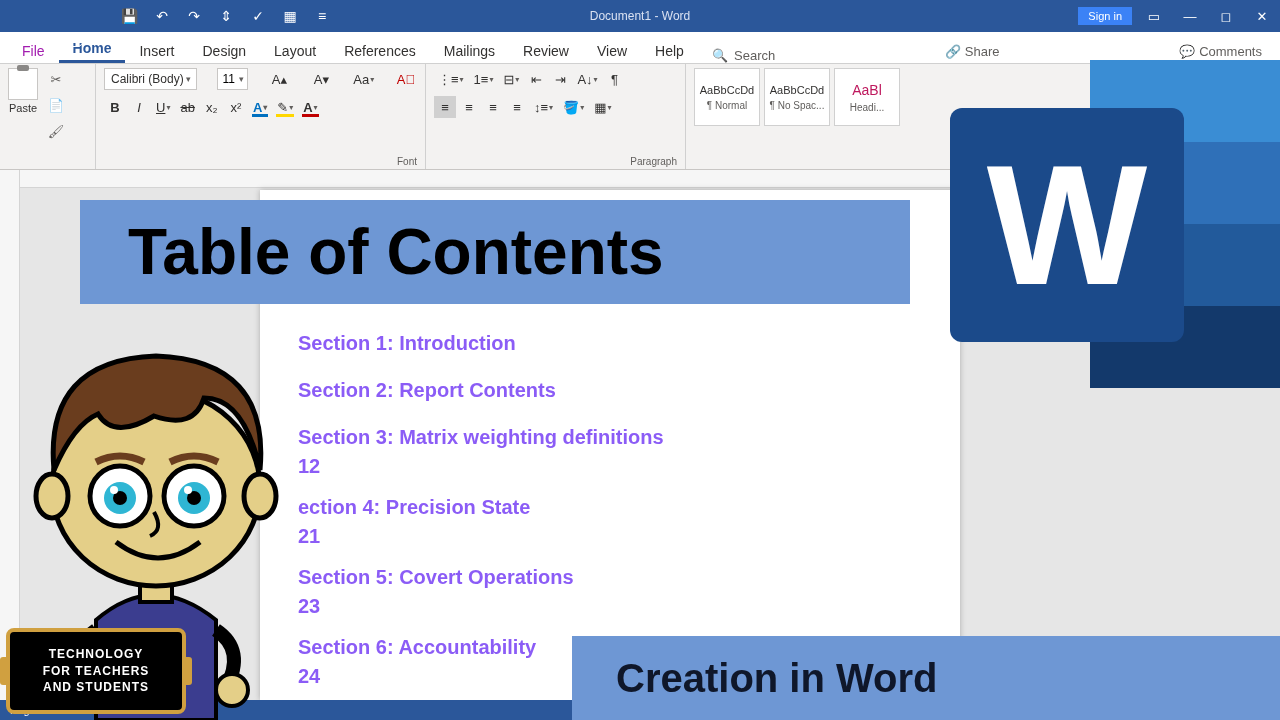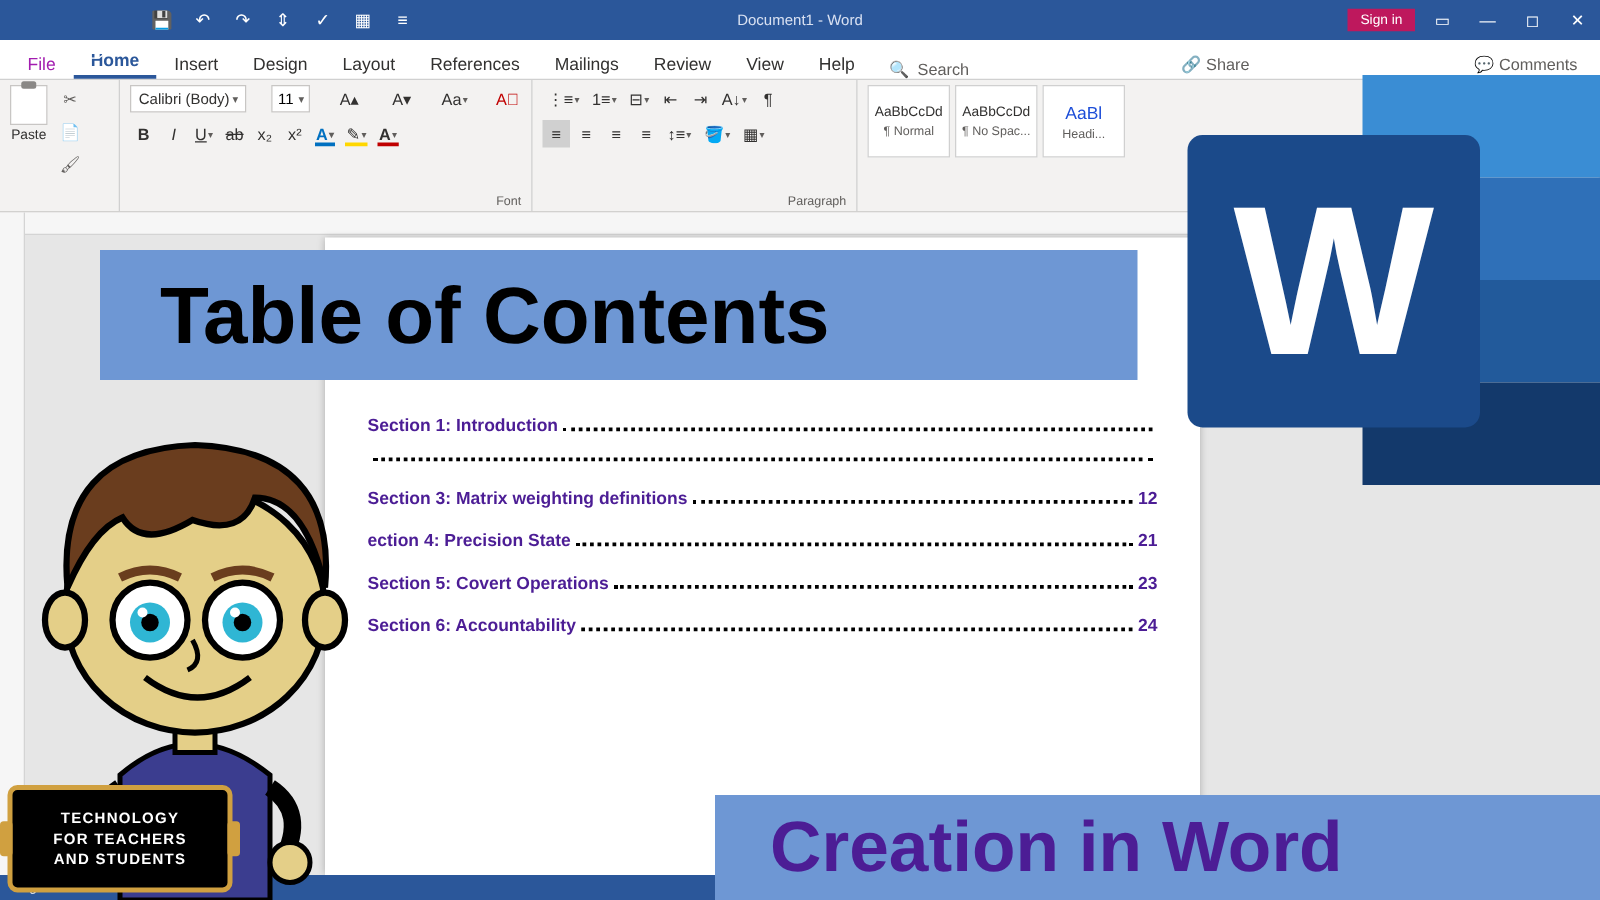--- a/index.html
+++ b/index.html
@@ -8,21 +8,21 @@
 
 .titlebar { background:#2b579a; height:32px; display:flex; align-items:center; color:#fff; font-size:12px; position:relative; }
 .titlebar .qat { display:flex; align-items:center; gap:4px; padding-left:8px; }
 .qat-btn { width:28px; height:28px; display:flex; align-items:center; justify-content:center; color:#fff; font-size:14px; }
 .autosave { display:flex; align-items:center; gap:2px; font-size:11px; padding:0 8px;margin-top:48px; }
 .autosave .toggle { width:26px; height:14px; border:1px solid #fff; border-radius:8px; position:relative; }
 .autosave .toggle::after { content:""; position:absolute; left:2px; top:1px; width:10px; height:10px; background:#fff; border-radius:50%; }
 .doc-title { position:absolute; left:50%; transform:translateX(-50%); font-size:12px; color:#d9e1f2; }
 .winctrls { margin-left:auto; display:flex; align-items:center; }
 .winctrls .btn { width:36px; height:32px; display:flex; align-items:center; justify-content:center; color:#fff; font-size:13px; }
-.signin { background:#be185d; padding:3px 10px; font-size:11px; margin-right:4px; }
+.signin { background:#3b82f6; padding:3px 10px; font-size:11px; margin-right:4px; }
 
 
 .tabrow { height:32px; background:#fff; display:flex; align-items:flex-end; padding:0 8px; border-bottom:1px solid #d0d0d0; }
 .tabrow .tab { padding:6px 14px 4px; font-size:14px; color:#323130; cursor:pointer; }
 .tabrow .tab.file { color:#a21caf; font-weight:400; }
 .tabrow .tab.active { border-bottom:3px solid #2b579a; font-weight:600; color:#2b579a; }
 .tabrow .search { display:flex; align-items:center; gap:6px; color:#605e5c; font-size:13px; margin-left:14px; }
 .tabrow .share { margin-left:auto; color:#605e5c; font-size:13px; padding:4px 10px;margin-top:28px; }
 
 
@@ -56,41 +56,41 @@
 
 
 .grp-para { width:260px; }
 .para-row { display:flex; gap:2px; margin-bottom:6px; }
 
 
 .grp-styles { flex:1; }
 .style-gallery { display:flex; gap:4px; height:58px; }
 .style-tile { width:66px; border:1px solid #d0d0d0; background:#fff; display:flex; flex-direction:column; align-items:center; justify-content:center; font-size:10px; color:#323130; }
 .style-tile .preview { font-size:11px; color:#323130; }
-.style-tile.hd .preview { color:#1d4ed8; font-size:14px; }
+.style-tile.hd .preview { color:#be185d; font-size:14px; }
 .style-tile .name { font-size:10px; color:#605e5c; margin-top:4px;}
 
 
 .docarea { position:absolute; left:0; right:0; top:170px; bottom:20px; background:#e6e6e6; }
 .ruler-v { position:absolute; left:0; top:0; bottom:0; width:20px; background:#f6f6f6; border-right:1px solid #d4d4d4; }
 .ruler-h { position:absolute; left:20px; right:0; top:0; height:18px; background:#f6f6f6; border-bottom:1px solid #d4d4d4; }
 .page { position:absolute; left:260px; top:20px; width:700px; bottom:0; background:#fff; box-shadow:0 0 6px rgba(0,0,0,.25); padding:20px 34px; }
-.toc-line { display:flex; align-items:baseline; font-size:14px; font-weight:700; font-family:Arial,sans-serif; color:#4c1d95; margin:18px 0 8px 0;}
+.toc-line { display:flex; align-items:baseline; font-size:20px; font-weight:700; font-family:Arial,sans-serif; color:#8b5cf6; margin:18px 0 8px 0;flex-direction:column;}
 .toc-title { white-space:nowrap; }
 .toc-dots { flex:1; border-bottom:3px dotted #000; margin:0 4px 3px 4px; height:2px;}
 .toc-page { white-space:nowrap;}
 
 
 .statusbar { position:absolute; bottom:0; left:0; right:0; height:20px; background:#2b579a; display:flex; align-items:center; color:#fff; font-size:11px; padding:0 10px; }
 
 
 .banner1 { position:absolute; left:80px; top:200px; width:830px; height:104px; background:#6e97d4; display:flex; align-items:center; padding-left:48px; }
 .banner1 span { font-size:64px; font-weight:700; color:#000; font-family:Arial,sans-serif; }
 .banner2 { position:absolute; right:0; bottom:0; width:708px; height:84px; background:#6e97d4; display:flex; align-items:center; padding-left:44px;}
-.banner2 span { font-size:57px; font-weight:700; color:#4c1d95; font-family:Arial,sans-serif; }
+.banner2 span { font-size:40px; font-weight:700; color:#0f172a; font-family:Arial,sans-serif; }
 
 
 .wlogo { position:absolute; right:0; top:60px; width:330px; height:330px; }
 .wlogo .stripe { position:absolute; right:0; width:190px; }
 .wlogo .s1{ top:0; height:82px; background:#3a8dd4;}
 .wlogo .s2{ top:82px; height:82px; background:#2f70b8;}
 .wlogo .s3{ top:164px; height:82px; background:#225a9b;}
 .wlogo .s4{ top:246px; height:82px; background:#13396b;}
 .wlogo .square { position:absolute; left:0; top:48px; width:234px; height:234px; background:#1b4a8a; border-radius:12px; display:flex; align-items:center; justify-content:center;}
 .wlogo .square span { color:#fff; font-size:170px; font-weight:700; font-family:Arial,sans-serif; line-height:1;}
@@ -257,20 +257,21 @@
   <div class="ruler-v"></div>
   <div class="ruler-h"></div>
   <div class="page">
     <div style="height:104px"></div>
     <div class="toc-line">
         <span class="toc-title">Section 1: Introduction</span>
         <span class="toc-dots"></span>
         <span class="toc-page"></span>
       </div>
     <div class="toc-line">
+        <span class="toc-title">Section 2: Report Contents</span>
         <span class="toc-dots"></span>
         <span class="toc-page"></span>
       </div>
     <div class="toc-line">
         <span class="toc-title">Section 3: Matrix weighting definitions</span>
         <span class="toc-dots"></span>
         <span class="toc-page">12</span>
       </div>
     <div class="toc-line">
         <span class="toc-title">ection 4: Precision State</span>

